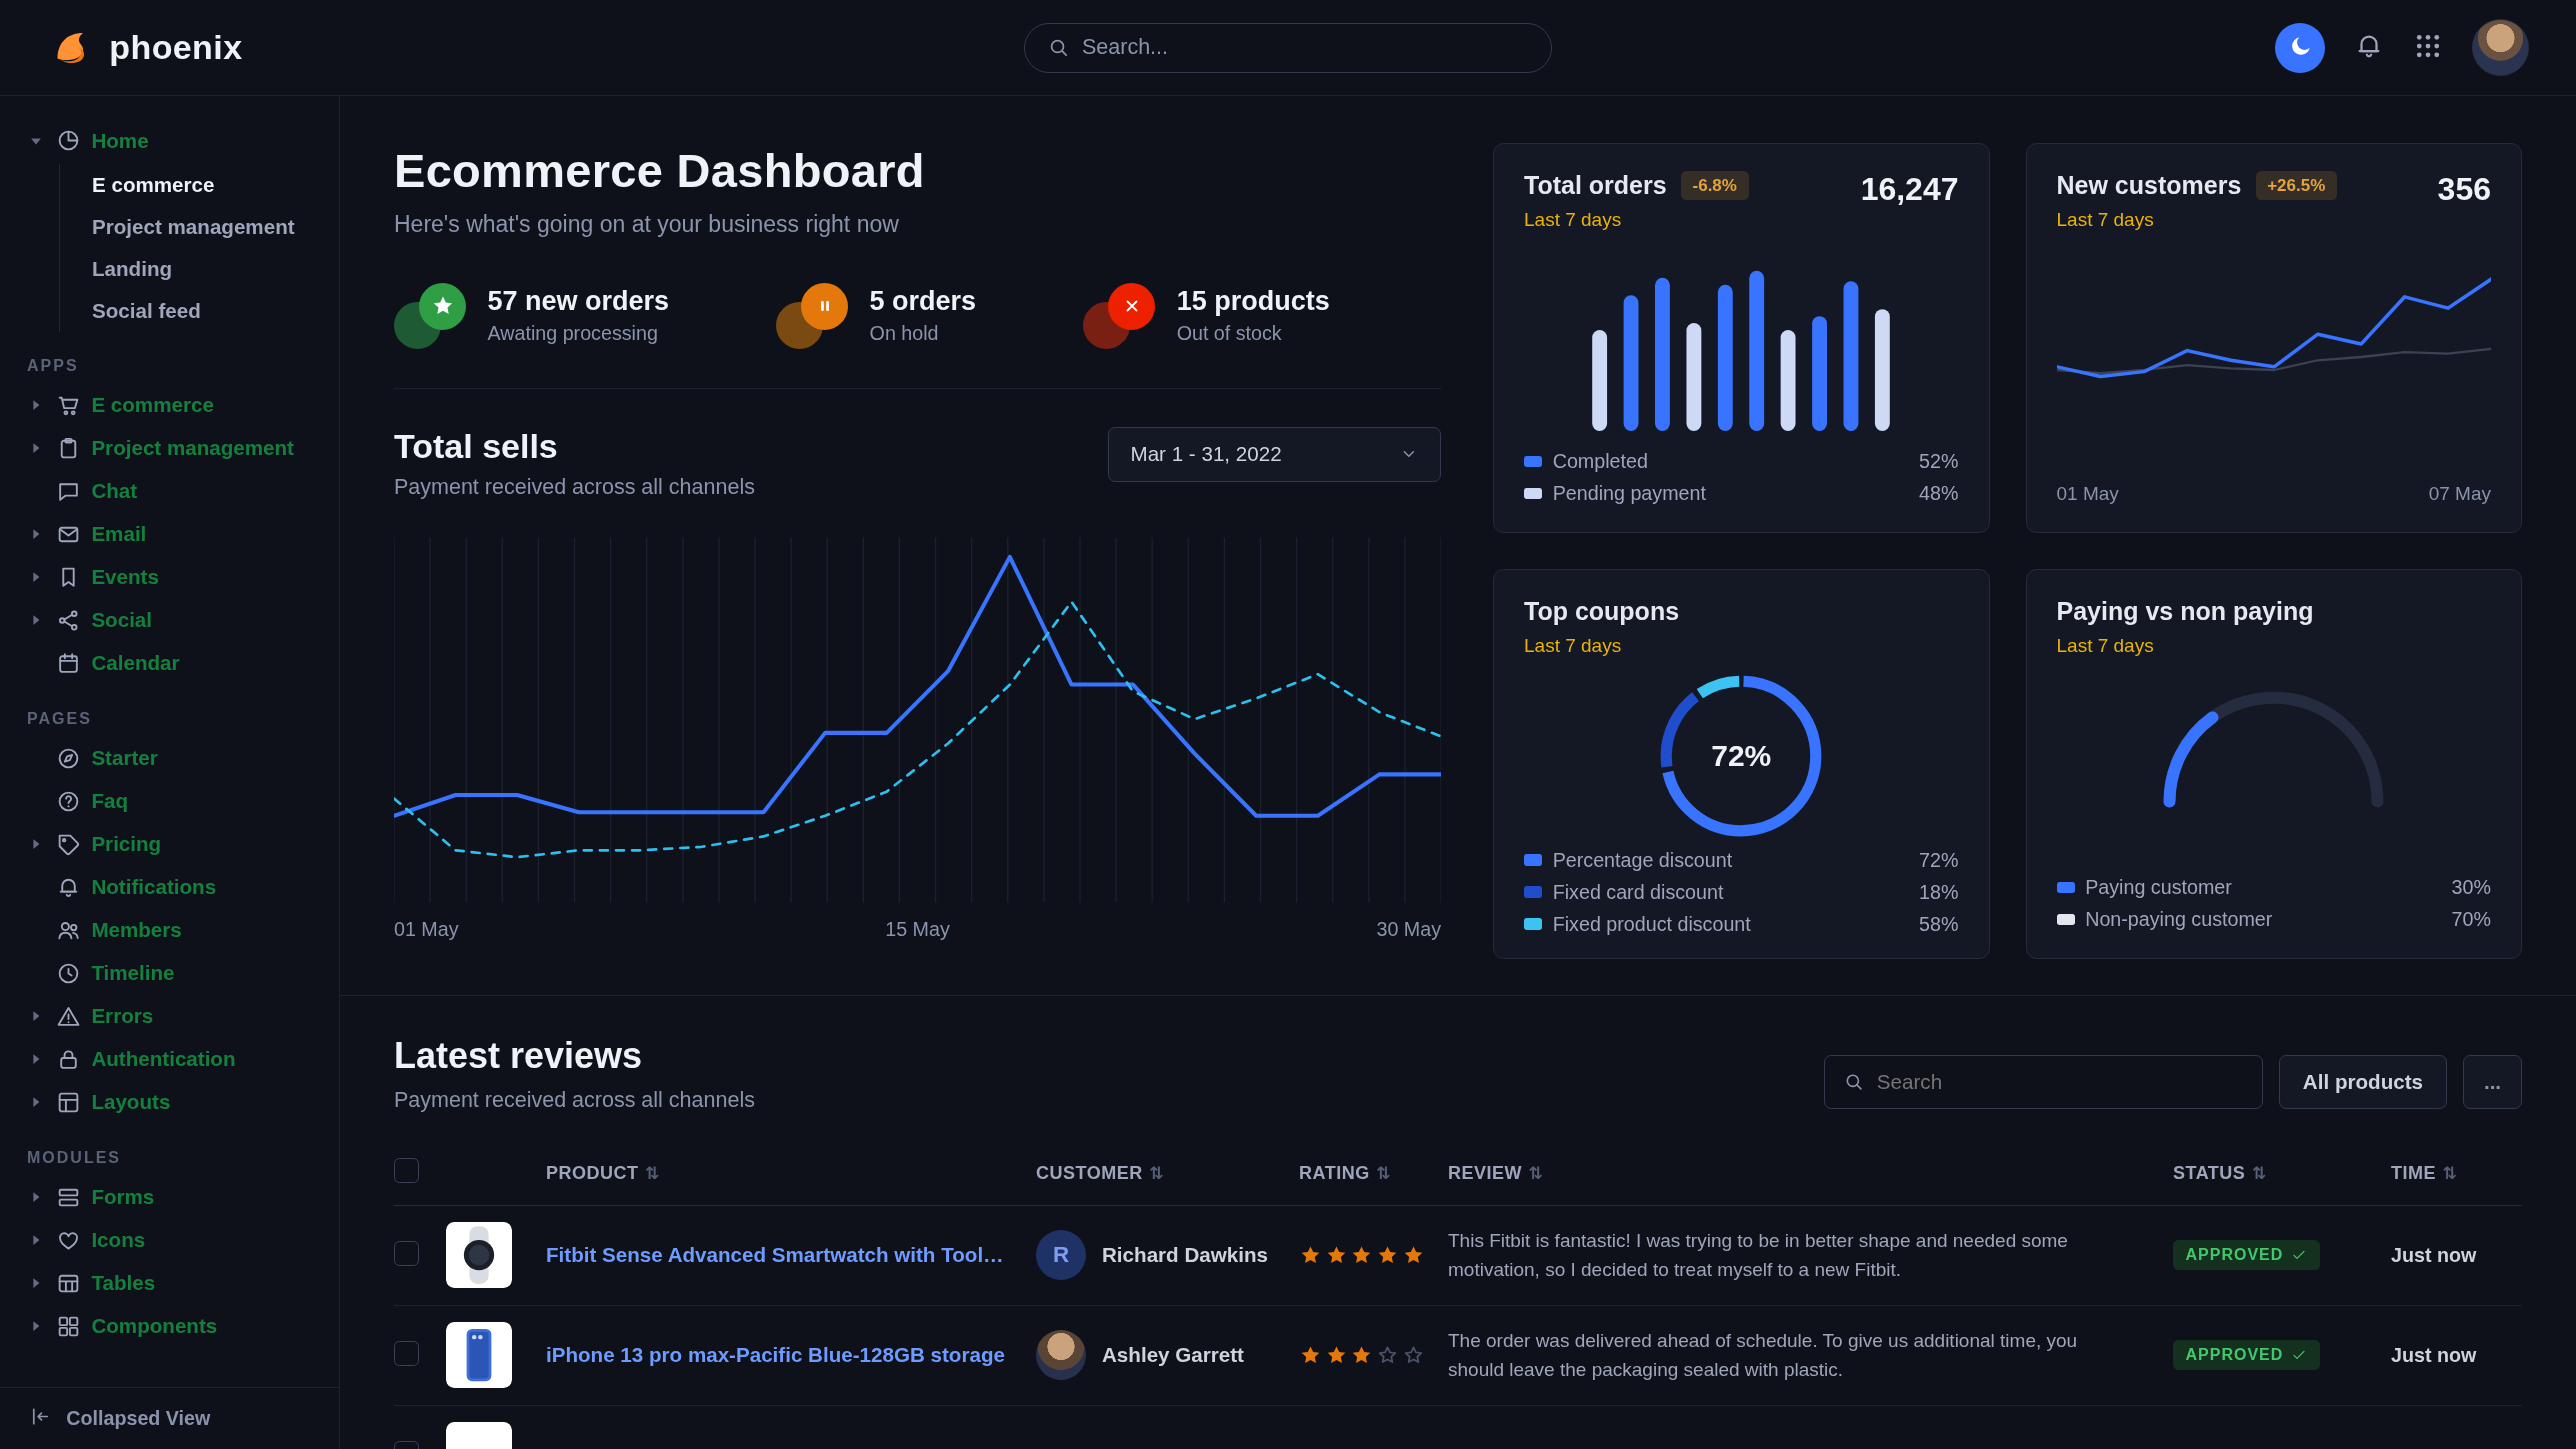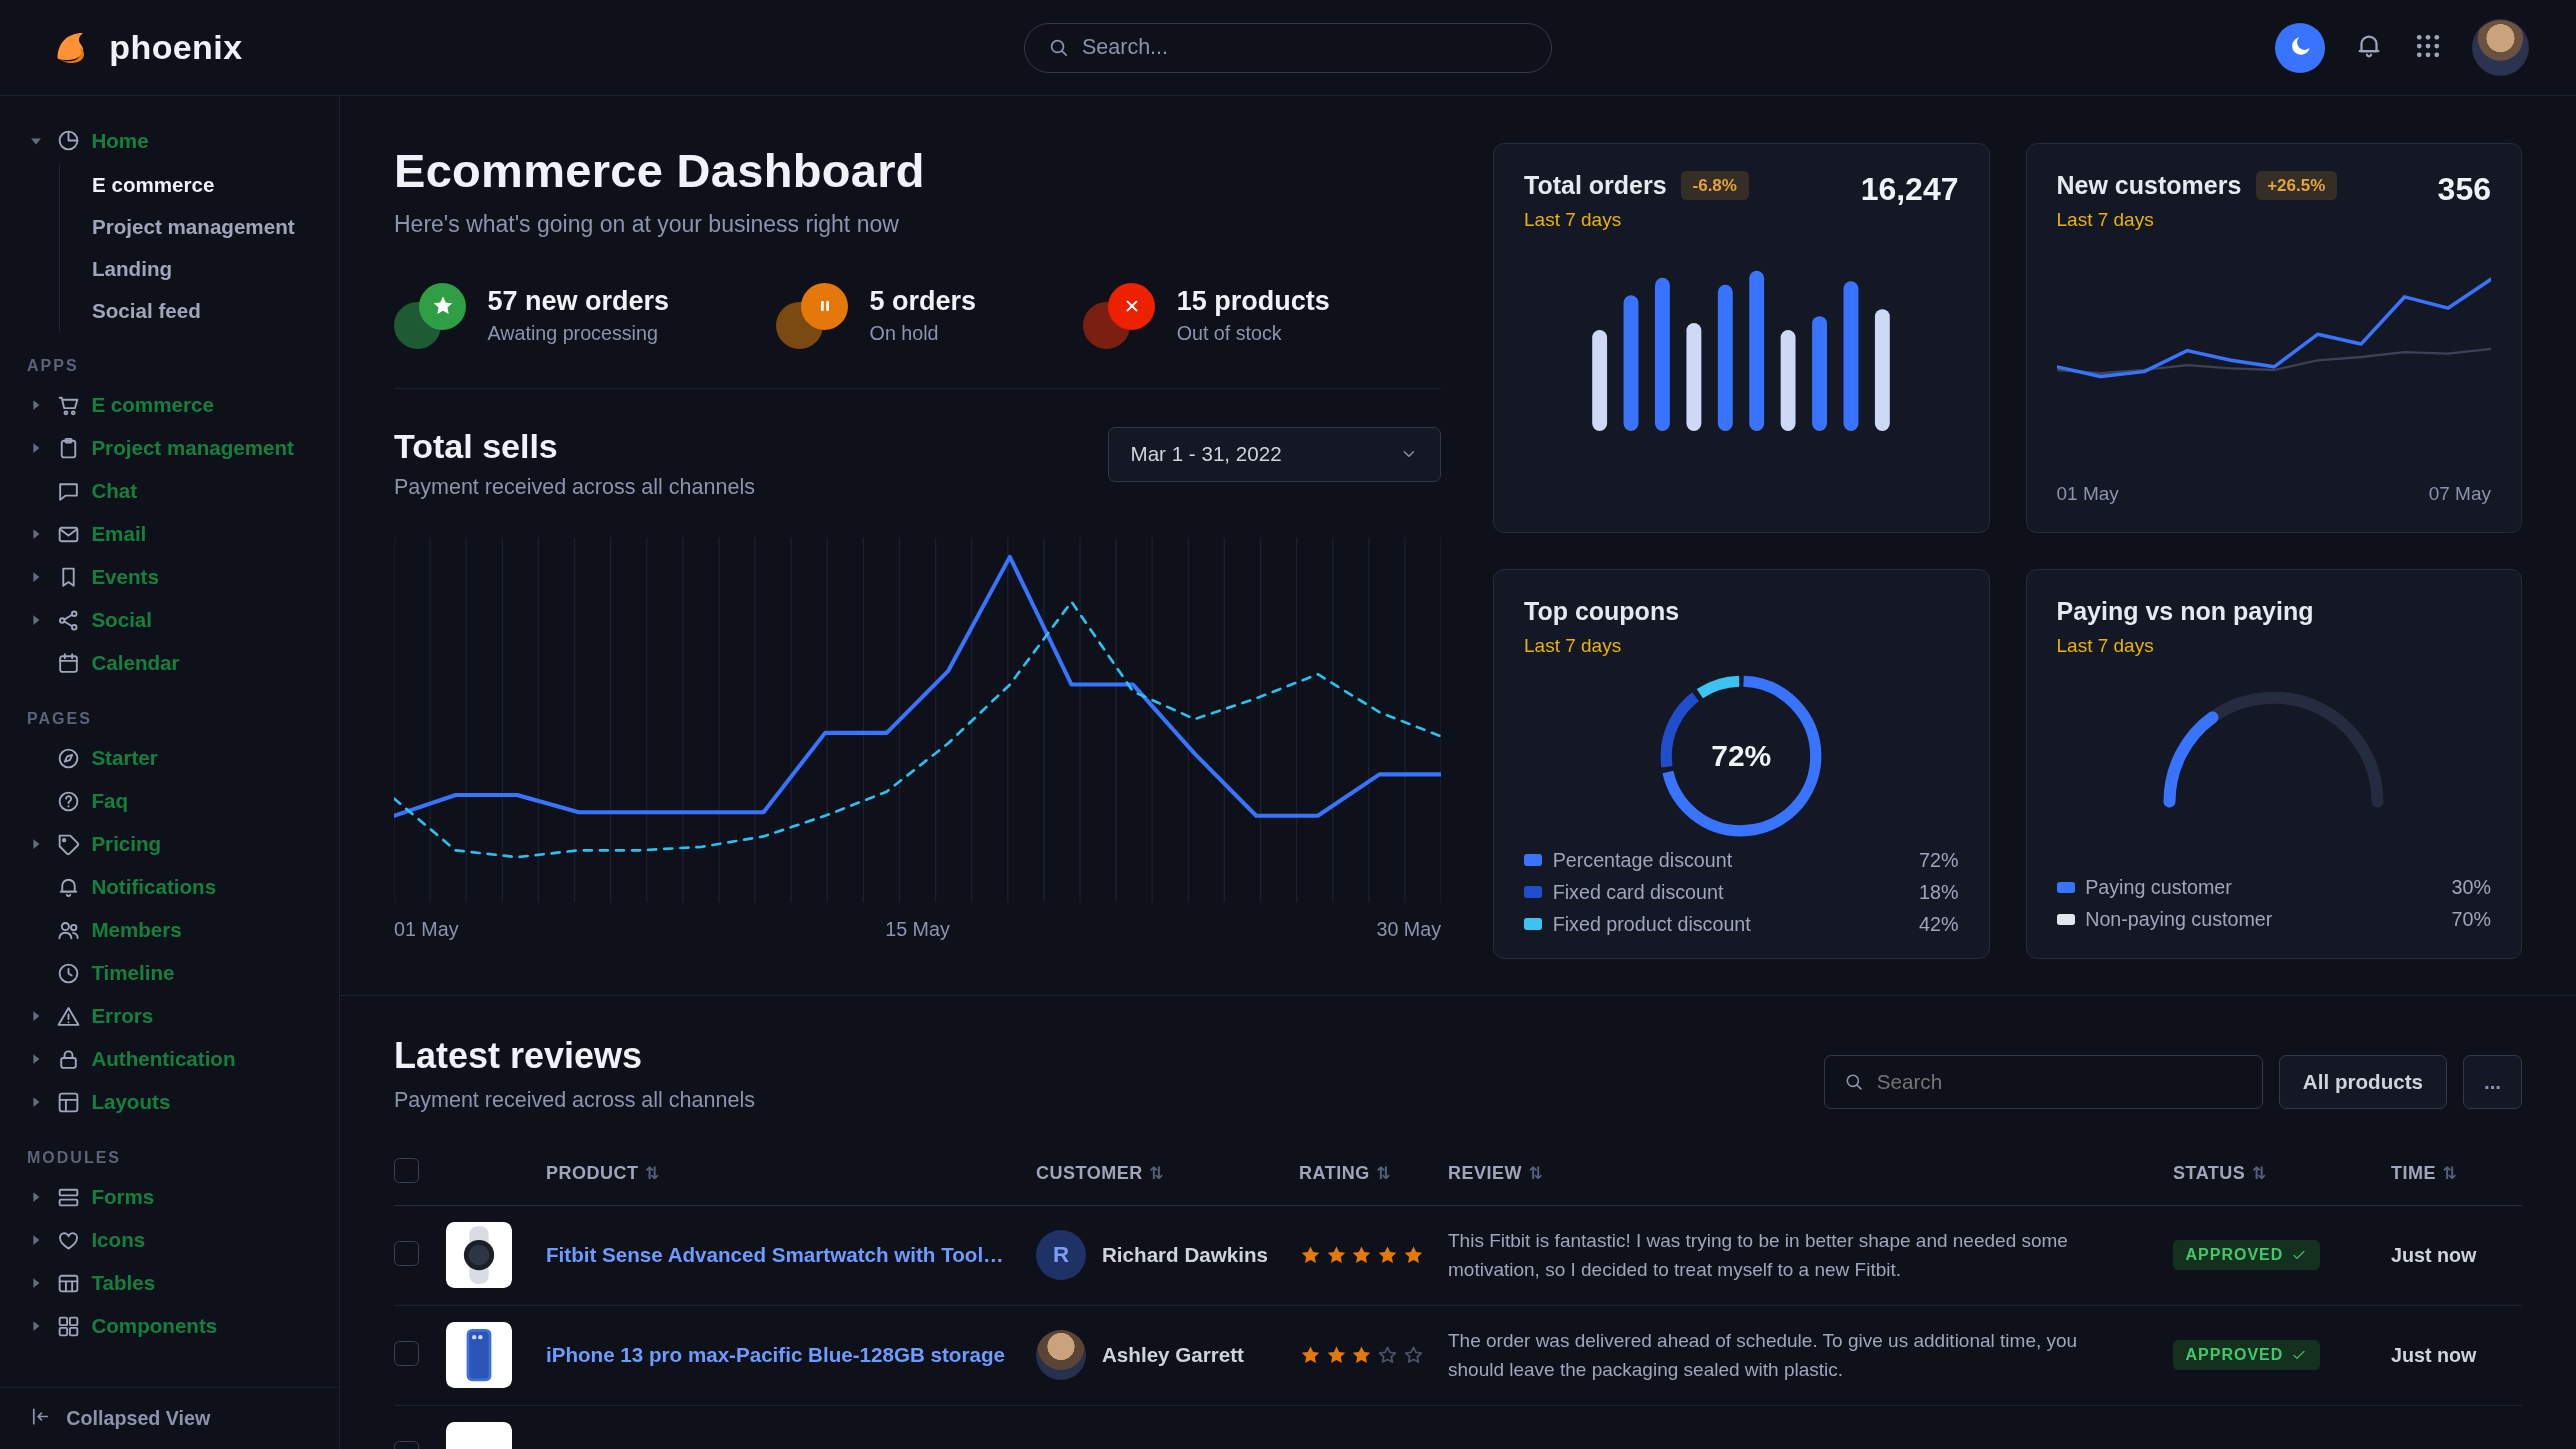--- a/index.html
+++ b/index.html
@@ -598,20 +598,32 @@
                 <rect x="42.2" y="67.5" width="20" height="182.5" rx="10" fill="#3874ff"></rect>
                 <rect x="84.4" y="44.1" width="20" height="205.9" rx="10" fill="#3874ff"></rect>
                 <rect x="126.7" y="104.9" width="20" height="145.1" rx="10" fill="#cdd9f5"></rect>
                 <rect x="168.9" y="53.4" width="20" height="196.6" rx="10" fill="#3874ff"></rect>
                 <rect x="211.1" y="34.7" width="20" height="215.3" rx="10" fill="#3874ff"></rect>
                 <rect x="253.3" y="114.3" width="20" height="135.7" rx="10" fill="#cdd9f5"></rect>
                 <rect x="295.6" y="95.6" width="20" height="154.4" rx="10" fill="#3874ff"></rect>
                 <rect x="337.8" y="48.8" width="20" height="201.2" rx="10" fill="#3874ff"></rect>
                 <rect x="380.0" y="86.2" width="20" height="163.8" rx="10" fill="#cdd9f5"></rect>
               </svg>
+            <div class="legend">
+                <div class="lg-row">
+                  <span class="sw" style="background:#3874ff"></span>
+                  <span>Completed</span>
+                  <span class="lg-val">52%</span>
+                </div>
+                <div class="lg-row">
+                  <span class="sw" style="background:#cdd9f5"></span>
+                  <span>Pending payment</span>
+                  <span class="lg-val">48%</span>
+                </div>
+              </div>
           </div>
 
           <div class="card">
             <div class="card-head">
               <div>
                 <div class="card-title-row">
                   <span class="card-title">New customers</span>
                   <span class="badge">+26.5%</span>
                 </div>
                 <div class="card-period">Last 7 days</div>
@@ -652,21 +664,21 @@
                   <span class="lg-val">72%</span>
                 </div>
                 <div class="lg-row">
                   <span class="sw" style="background:#204dcc"></span>
                   <span>Fixed card discount</span>
                   <span class="lg-val">18%</span>
                 </div>
                 <div class="lg-row">
                   <span class="sw" style="background:#3cc3f2"></span>
                   <span>Fixed product discount</span>
-                  <span class="lg-val">42%</span>
+                  <span class="lg-val">58%</span>
                 </div>
               </div>
           </div>
 
           <div class="card">
             <div class="card-head">
               <div>
                 <div class="card-title-row">
                   <span class="card-title">Paying vs non paying</span>
                 </div>

